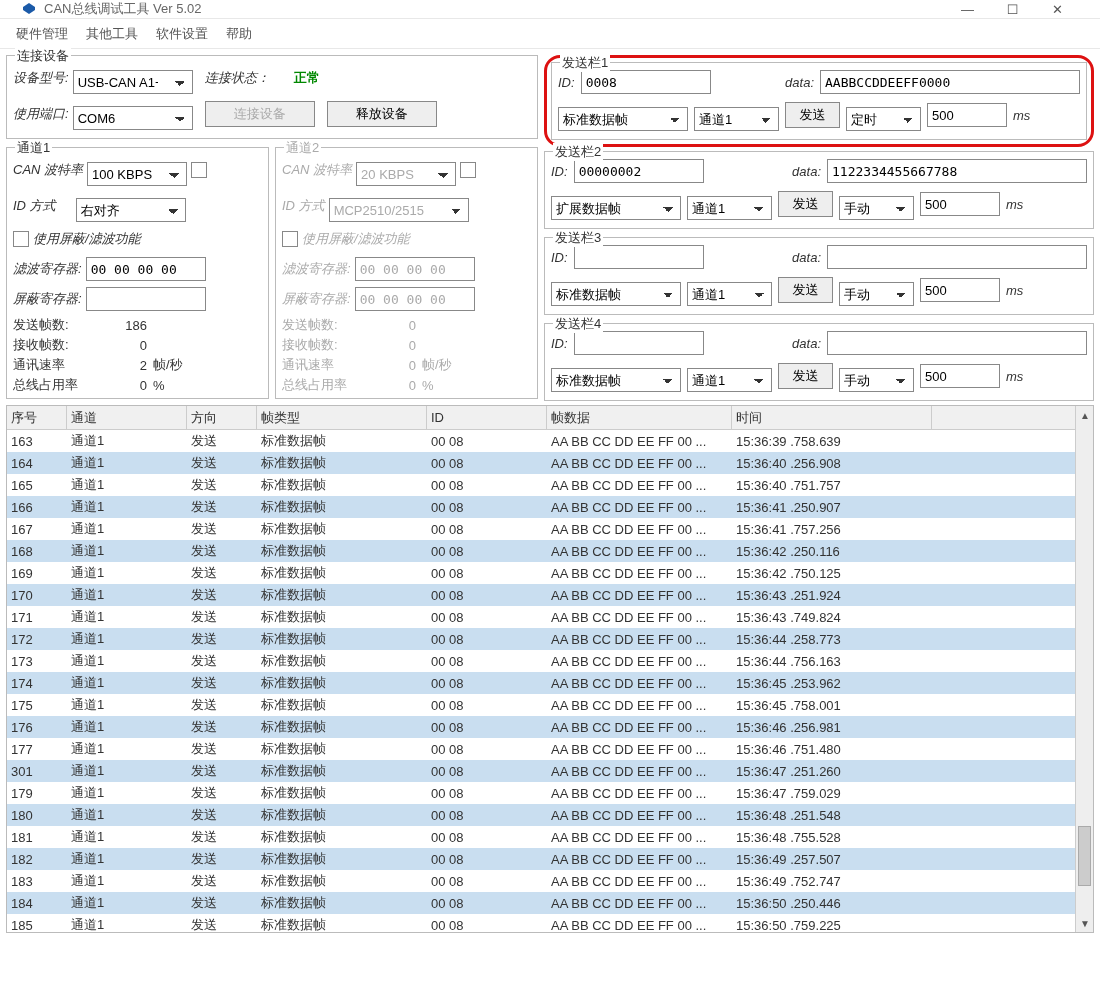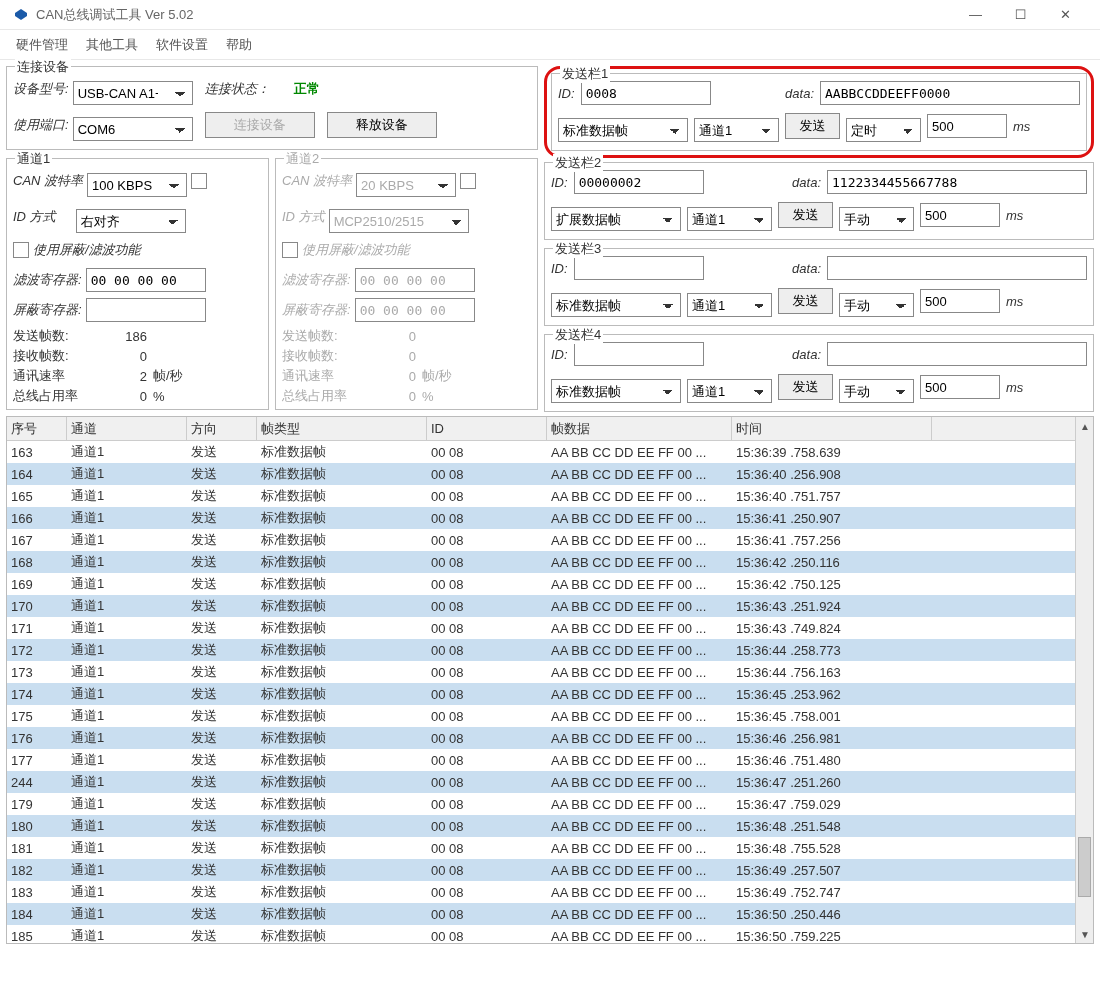--- a/index.html
+++ b/index.html
@@ -1,19 +1,19 @@
 <!DOCTYPE html>
 <html><head>
 <meta charset="utf-8">
 <style>
 * { box-sizing: border-box; margin: 0; padding: 0; }
 body { font-family: "Microsoft YaHei", "SimSun", sans-serif; font-size: 13px; background: #fff; color: #333; width: 1100px; overflow: hidden; }
 
 
-.titlebar { height: 30px; display: flex; align-items: center; padding: 0 12px; background: #fff; border-bottom: 1px solid #e8e8e8; }
+.titlebar { height: 19px; display: flex; align-items: center; padding: 0 20px; background: #fff; border-bottom: 1px solid #e8e8e8; }
 .titlebar .appicon { width: 18px; height: 18px; margin-right: 6px; display:flex; align-items:center; justify-content:center; }
 .titlebar .title { color: #666; font-size: 13px; }
 .titlebar .winbtns { margin-left: auto; display: flex; }
 .titlebar .winbtns span { width: 45px; height: 28px; display:flex; align-items:center; justify-content:center; color:#555; font-size:13px; }
 
 
 .menubar { height: 30px; display:flex; align-items:center; padding: 0 16px; gap:18px; border-bottom: 1px solid #e8e8e8; color:#555; }
 .menubar span { cursor:default; }
 
 .mainwrap { padding: 6px; }
@@ -409,21 +409,21 @@
           <div class="trow">
             <div class="c0">177</div>
             <div class="c1">通道1</div>
             <div class="c2">发送</div>
             <div class="c3">标准数据帧</div>
             <div class="c4">00 08</div>
             <div class="c5">AA BB CC DD EE FF 00 ...</div>
             <div class="c6">15:36:46 .751.480</div>
           </div>
           <div class="trow alt">
-            <div class="c0">244</div>
+            <div class="c0">301</div>
             <div class="c1">通道1</div>
             <div class="c2">发送</div>
             <div class="c3">标准数据帧</div>
             <div class="c4">00 08</div>
             <div class="c5">AA BB CC DD EE FF 00 ...</div>
             <div class="c6">15:36:47 .251.260</div>
           </div>
           <div class="trow">
             <div class="c0">179</div>
             <div class="c1">通道1</div>

